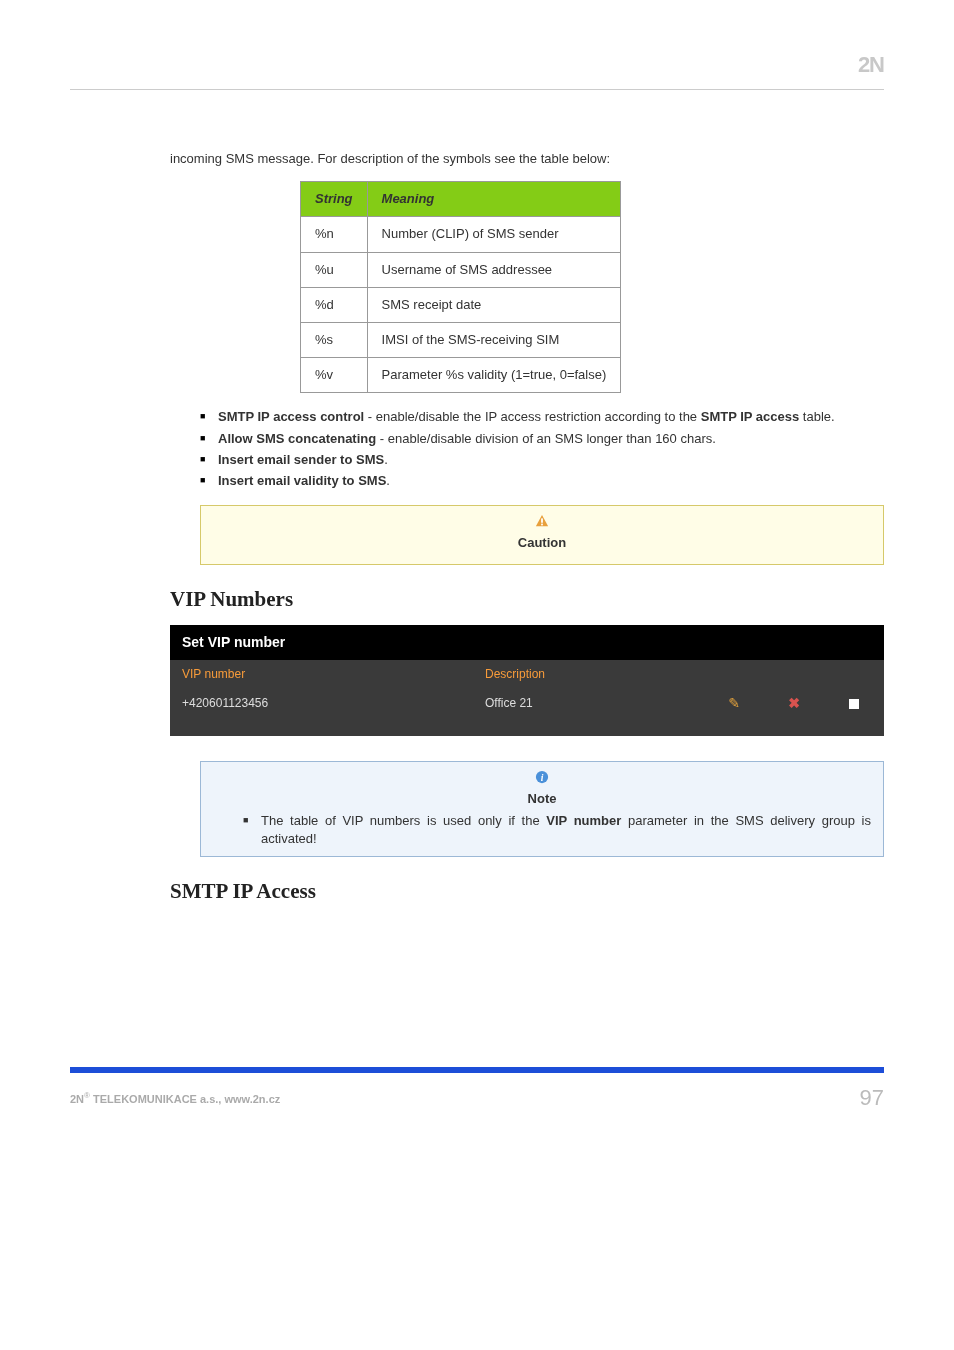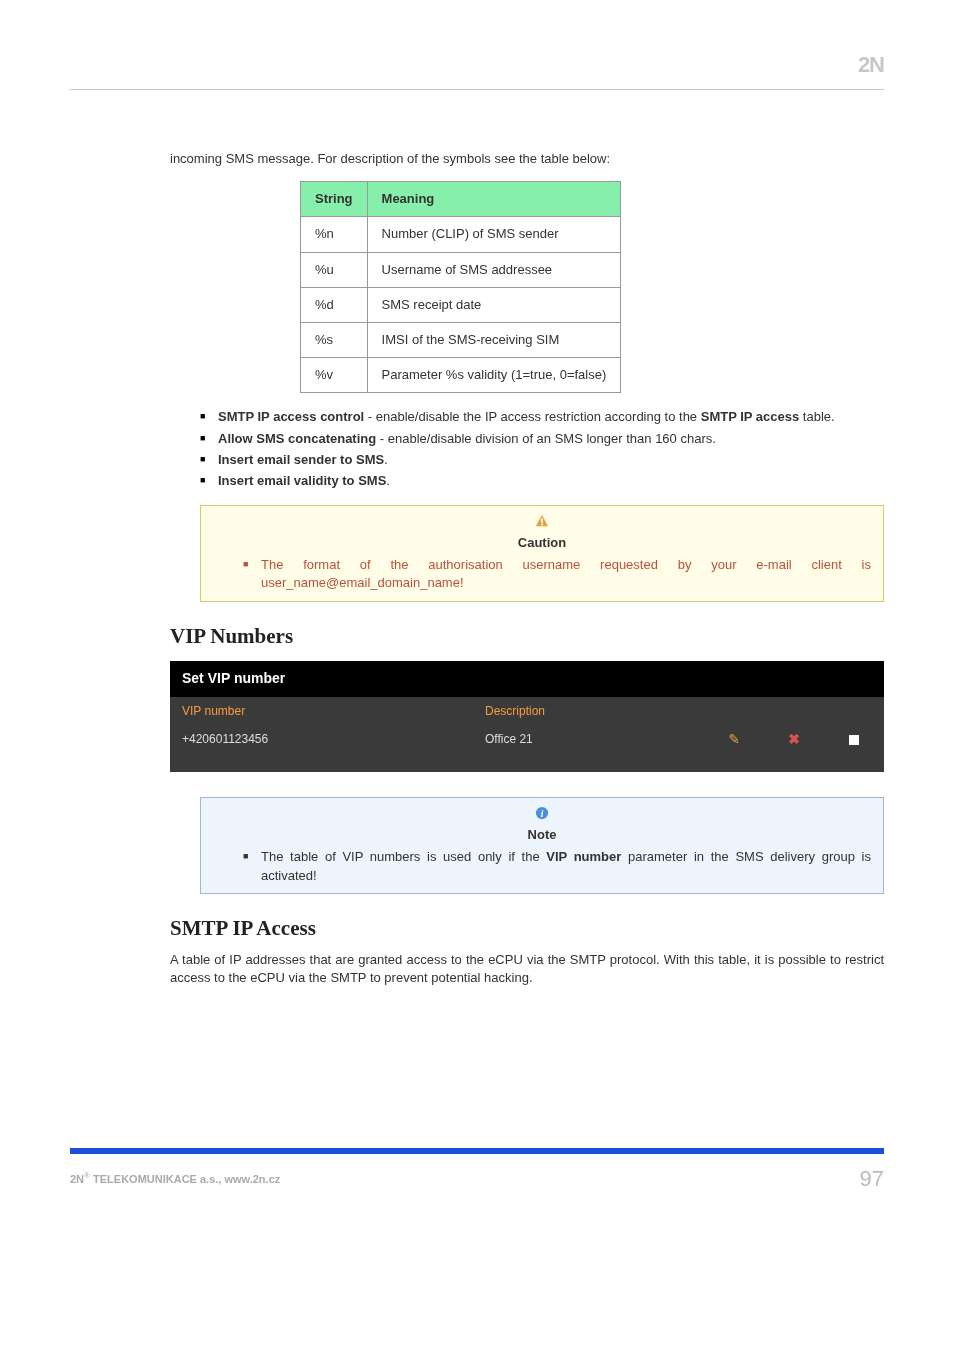--- a/index.html
+++ b/index.html
@@ -33,21 +33,21 @@
   table.strings {
     border-collapse: collapse;
     margin: 0 0 15px 130px;
   }
   table.strings th, table.strings td {
     border: 1px solid #999;
     padding: 8px 14px;
     text-align: left;
     font-size: 13px;
   }
-  table.strings th { background: #86efac; font-weight: bold; }
+  table.strings th { background: #84cc16; font-weight: bold; font-style: italic; }
   ul.bullets { list-style: none; padding: 0; margin: 0 0 15px 30px; }
   ul.bullets li { position: relative; padding-left: 18px; margin: 3px 0; text-align: justify; }
   ul.bullets li::before {
     content: "■"; position: absolute; left: 0; top: 2px; font-size: 9px; color: #000;
   }
   .callout {
     border: 1px solid;
     padding: 8px 12px;
     margin: 10px 0 20px 30px;
     font-size: 13px;
@@ -140,23 +140,20 @@
     <div class="callout-title">
       <span class="callout-icon">
         <svg viewBox="0 0 16 16">
             <path fill="#e8a03c" d="M8 1 L15 14 H1 Z"></path>
             <rect x="7" y="5" width="2" height="5" fill="#fff"></rect>
             <rect x="7" y="11" width="2" height="2" fill="#fff"></rect>
           </svg>
       </span>
       <span>Caution</span>
     </div>
-    <ul>
-        <li>The format of the authorisation username requested by your e-mail client is user_name@email_domain_name!</li>
-      </ul>
   </div>
 
   <h2>VIP Numbers</h2>
 
   <div class="vip-table-wrap">
     <table class="vip-table">
       <tbody>
           <tr>
             <th class="title" colspan="5">Set VIP number</th>
           </tr>
@@ -190,21 +187,20 @@
           </svg>
       </span>
       <span>Note</span>
     </div>
     <ul>
         <li><span>The table of VIP numbers is used only if the </span><b>VIP number</b><span> parameter in the SMS delivery group is activated!</span></li>
       </ul>
   </div>
 
   <h2>SMTP IP Access</h2>
-  <p class="para">A table of IP addresses that are granted access to the eCPU via the SMTP protocol. With this table, it is possible to restrict access to the eCPU via the SMTP to prevent potential hacking.</p>
 
 </div>
 
 <div class="footer">
   <div>
     <b>2N</b><sup>®</sup><b> TELEKOMUNIKACE a.s., www.2n.cz</b>
   </div>
   <div class="pagenum">97</div>
 </div>
 

